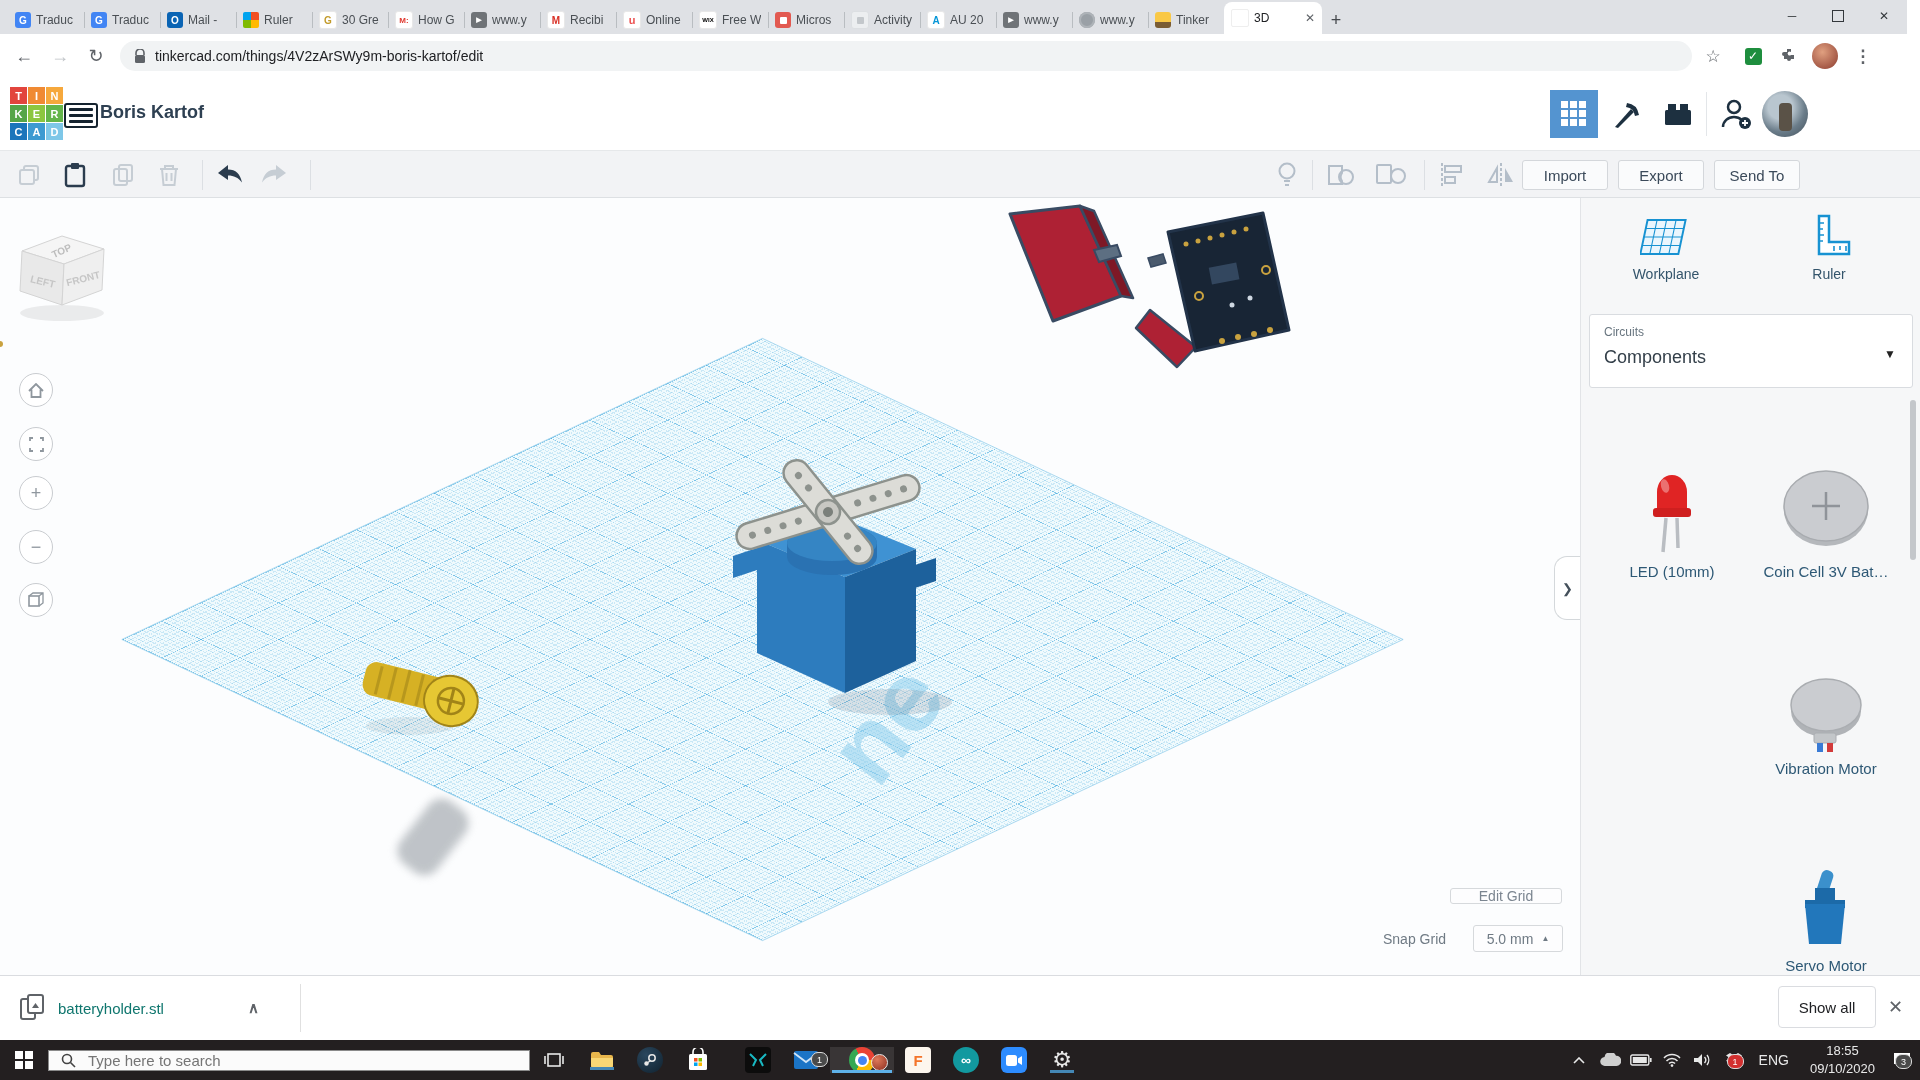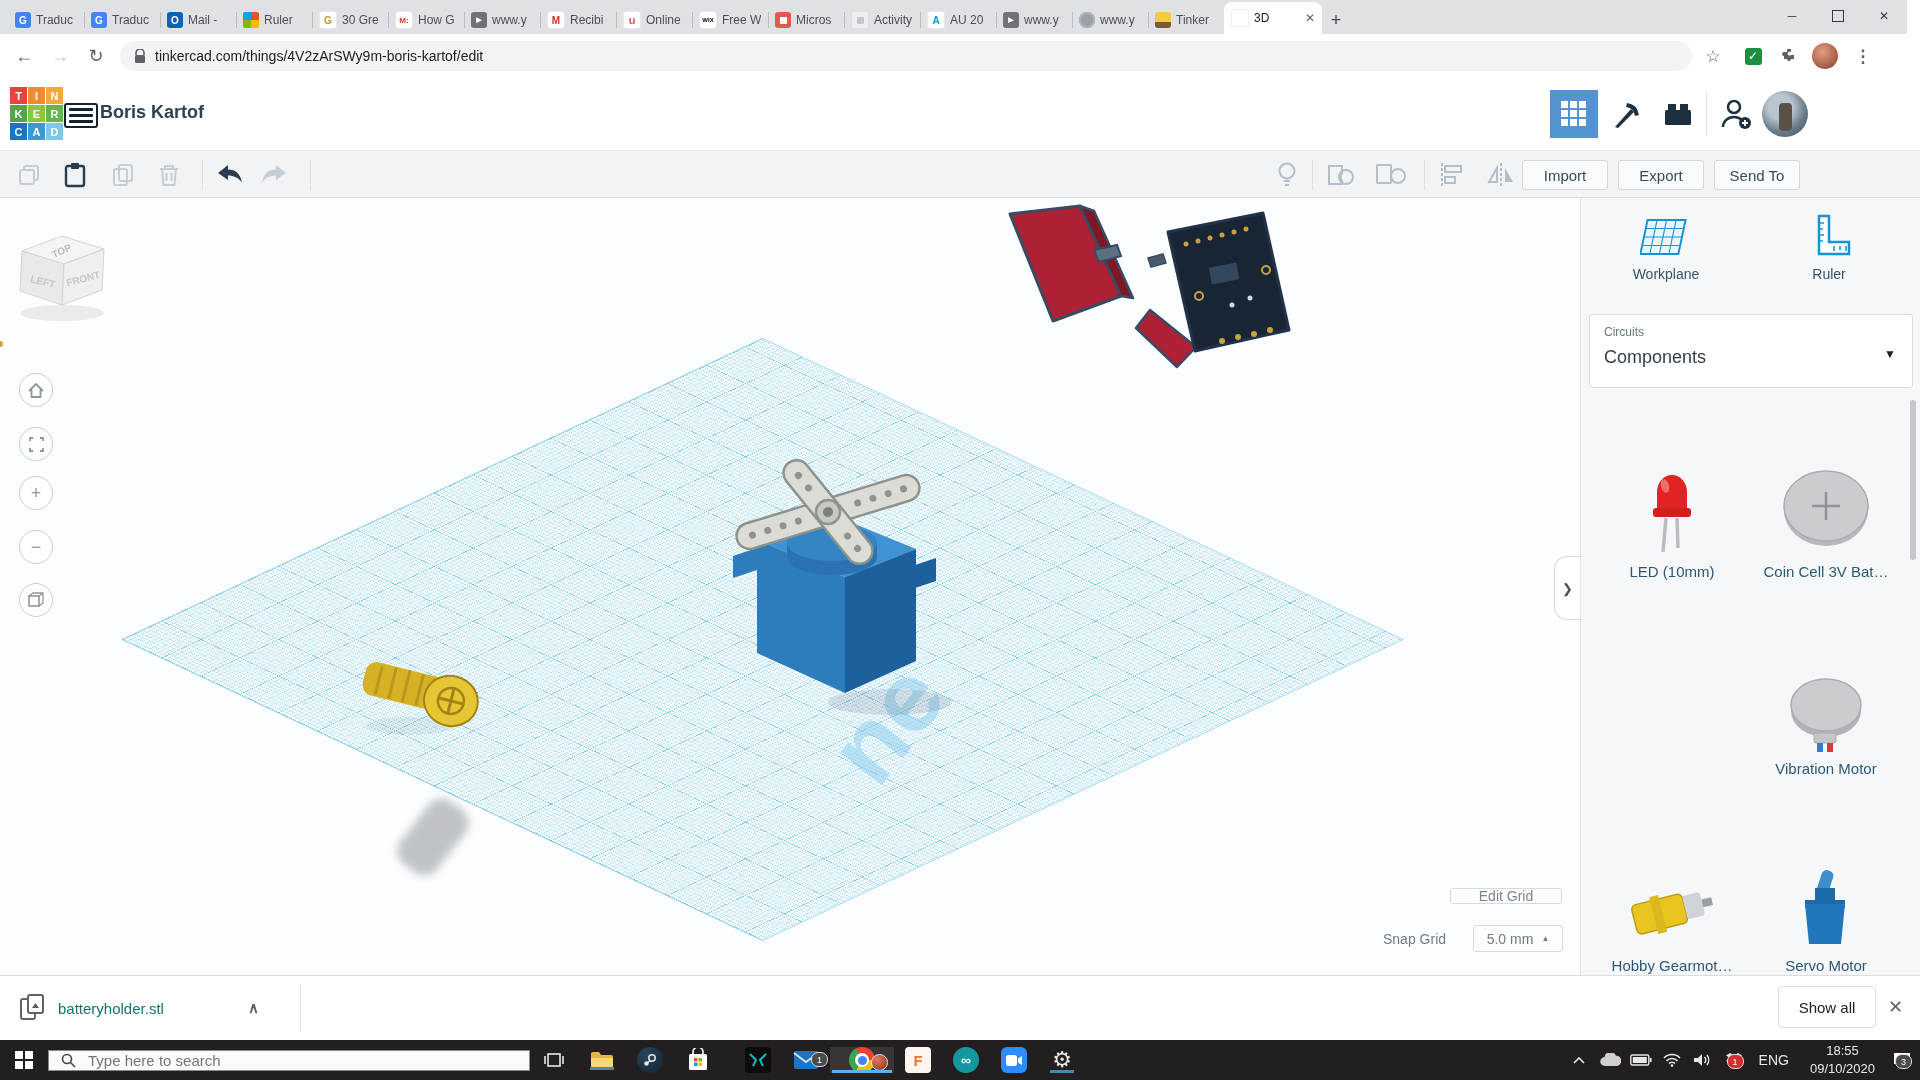--- a/index.html
+++ b/index.html
@@ -559,31 +559,20 @@
       <svg width="110" height="95" viewBox="0 0 110 95">
         <path d="M20 40 a35 26 0 0 0 70 0 v6 a35 26 0 0 1 -70 0 z" fill="#b0b3b7"></path>
         <ellipse cx="55" cy="40" rx="35" ry="26" fill="#caccd0" stroke="#aaadb1" stroke-width="1.5"></ellipse>
         <rect x="43" y="68" width="22" height="10" rx="2" fill="#c3c6c9" stroke="#aaadb1"></rect>
         <rect x="46" y="78" width="6" height="9" fill="#3a7bd5"></rect>
         <rect x="56" y="78" width="6" height="9" fill="#d23b3b"></rect>
       </svg>
       <span class="nm">Vibration Motor</span>
     </div>
 
-    <div class="pcell" style="left:16px;top:626px">
-      <svg width="110" height="95" viewBox="0 0 110 95">
-        <g transform="rotate(-14 55 48)">
-          <rect x="16" y="34" width="52" height="30" rx="5" fill="#e8c520" stroke="#bb9d13" stroke-width="1.5"></rect>
-          <rect x="68" y="37" width="18" height="24" rx="3" fill="#cfd3d7"></rect>
-          <rect x="86" y="45" width="10" height="8" fill="#9aa0a6"></rect>
-          <rect x="36" y="30" width="9" height="38" fill="#d9b91c"></rect>
-        </g>
-      </svg>
-      <span class="nm">Hobby Gearmot…</span>
-    </div>
     <div class="pcell" style="left:170px;top:626px">
       <svg width="110" height="95" viewBox="0 0 110 95">
         <rect x="48" y="8" width="12" height="26" rx="5" fill="#3b90cc" transform="rotate(18 54 21)"></rect>
         <rect x="44" y="26" width="20" height="14" fill="#1c6aa8"></rect>
         <rect x="34" y="38" width="40" height="8" fill="#1c6aa8"></rect>
         <polygon points="34,42 74,42 70,82 38,82" fill="#2277bb"></polygon>
       </svg>
       <span class="nm">Servo Motor</span>
     </div>
 

